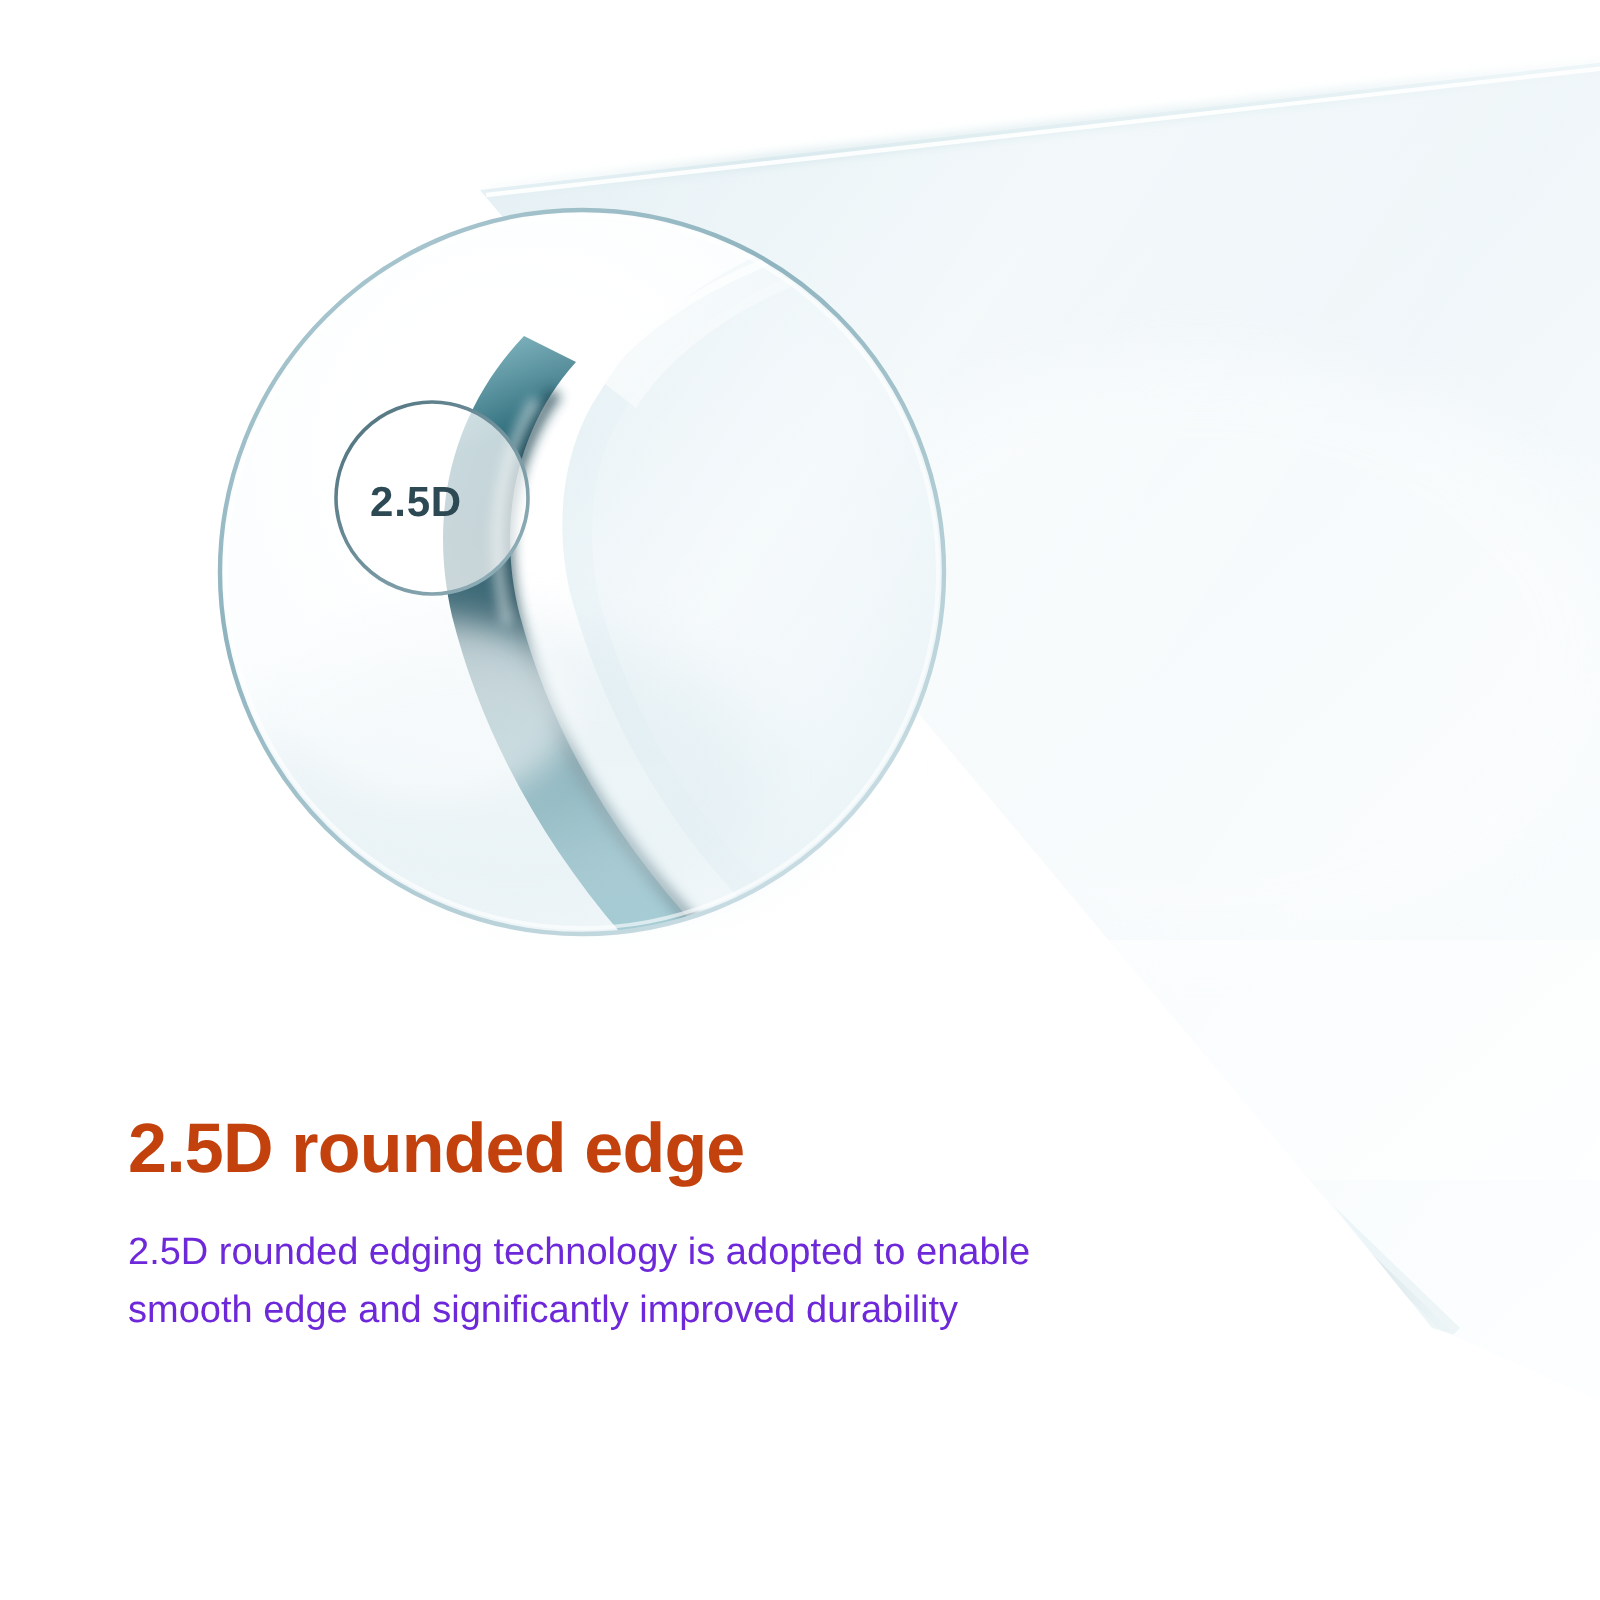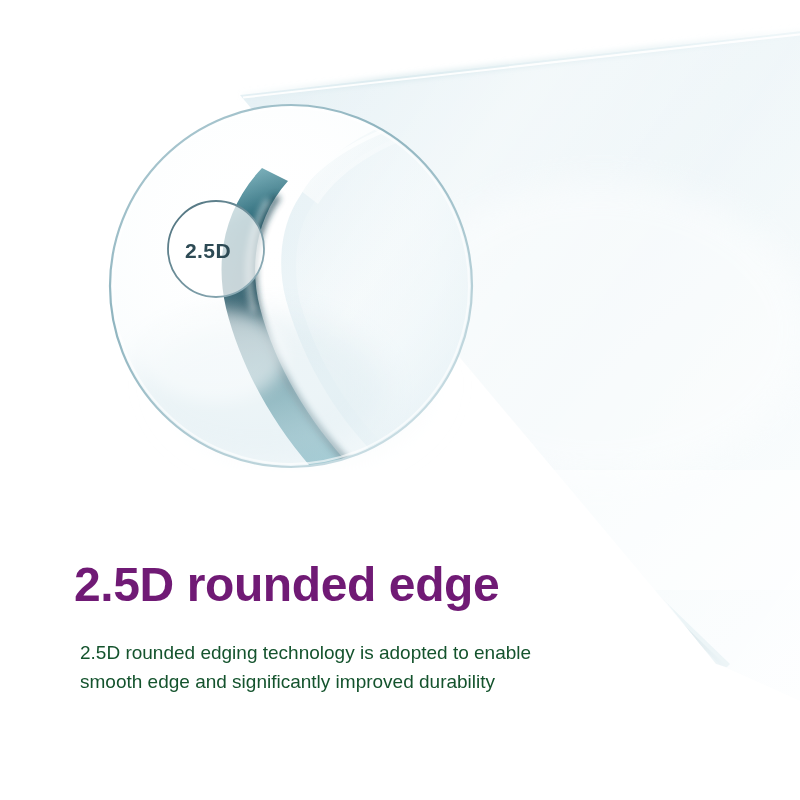--- a/index.html
+++ b/index.html
@@ -34,37 +34,37 @@
   }
 
   
   #caption {
     position: absolute;
     left: 64px;
     top: 552px;
     width: 620px;
   }
   #heading {
-    margin: 10px;
+    margin: 0;
     font-family: "Liberation Sans", sans-serif;
-    font-size: 48px;
+    font-size: 35px;
     font-weight: 700;
     line-height: 46px;
     letter-spacing: -0.4px;
-    color: #701a75;
+    color: #c2410c;
     white-space: nowrap;
   }
   #subcopy {
-    margin: 16px;
+    margin: 0;
     padding-top: 14px;
     font-family: "Liberation Sans", sans-serif;
     font-size: 19px;
     font-weight: 400;
     line-height: 29px;
-    color: #14532d;
+    color: #6d28d9;
     max-width: 510px;
   }
   #subcopy .line {
     display: block;
     white-space: nowrap;
   }
 </style>
 </head>
 <body>
 

